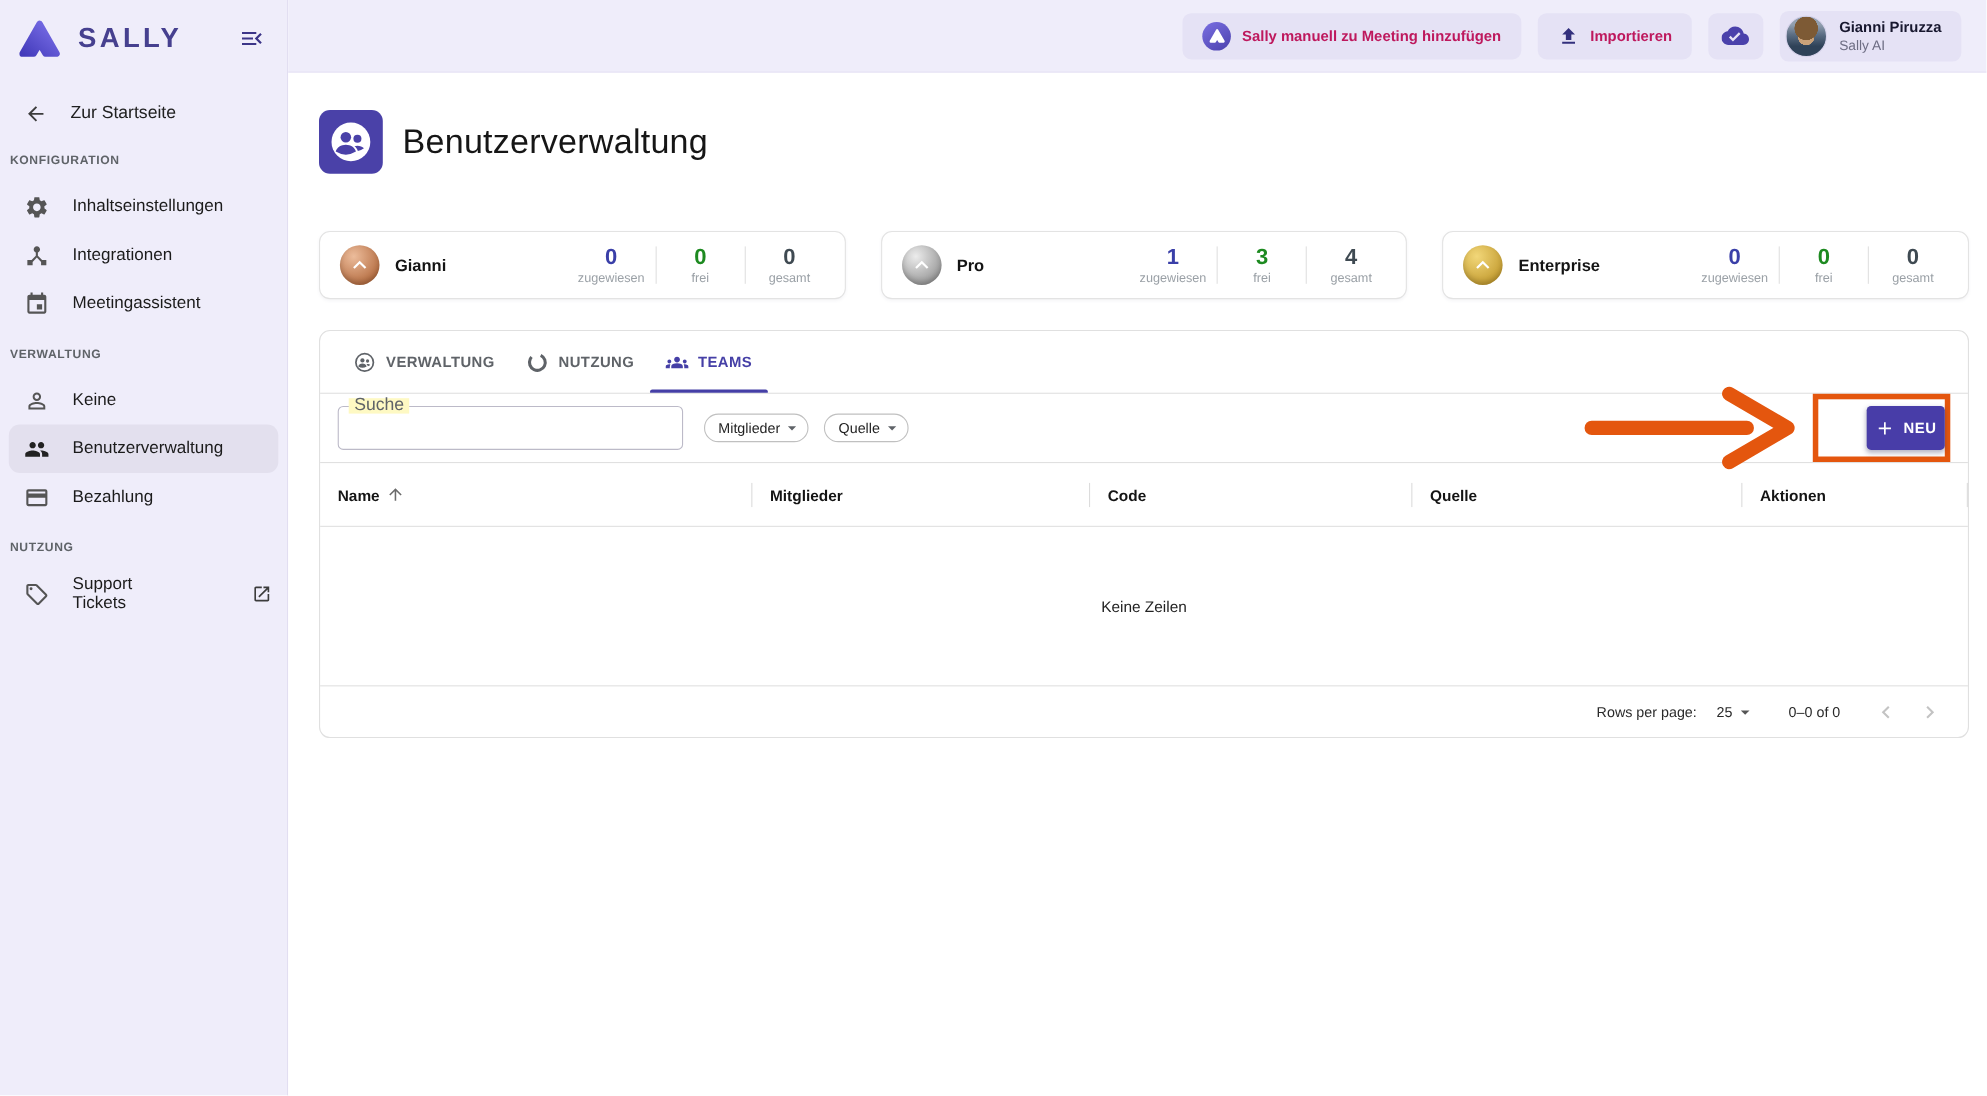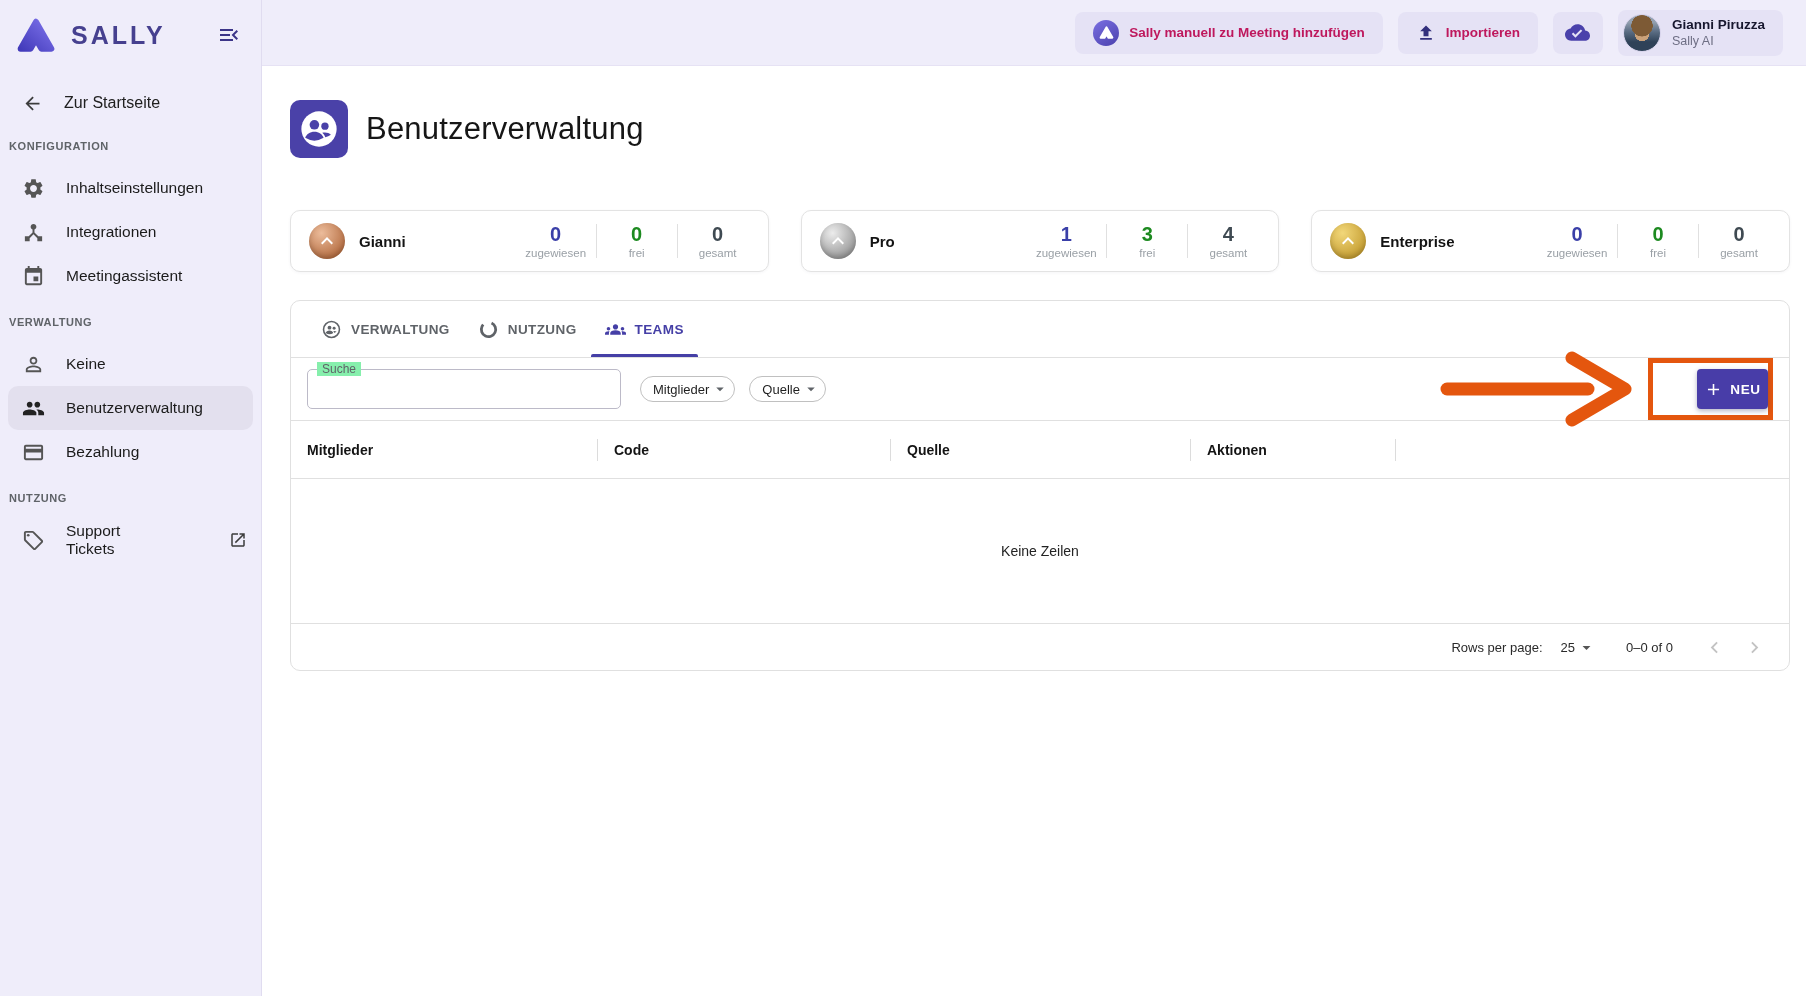--- a/index.html
+++ b/index.html
@@ -69,21 +69,21 @@
 .panel{margin-top:28px;border:1px solid #e0e0e0;border-radius:10px;background:#fff;}
 .tabs{height:57px;display:flex;align-items:stretch;padding-left:16px;border-bottom:1px solid #e0e0e0;}
 .tab{display:flex;align-items:center;gap:9px;padding:0 14px;font-size:13.5px;font-weight:700;letter-spacing:.4px;color:#5f6368;position:relative;cursor:pointer;background:none;border:none;font-family:inherit;}
 .tab svg{width:21px;height:21px;flex:none;}
 .tab.active{color:#453fa6;}
 .tab.active::after{content:"";position:absolute;left:0;right:0;bottom:0;height:3px;background:#453fa6;border-radius:2px 2px 0 0;}
 
 .filters{height:63px;display:flex;align-items:center;padding:0 16px;gap:14px;border-bottom:1px solid #e0e0e0;position:relative;}
 .search{position:relative;width:314px;height:40px;margin-right:5px;flex:none;}
 .search input{width:100%;height:100%;border:1px solid #bcbac8;border-radius:5px;outline:none;font-size:14px;padding:0 12px;background:#fff;font-family:inherit;color:#1f1f1f;}
-.search .flabel{position:absolute;top:-7px;left:10px;background:#86efac;padding:0 5px;font-size:12px;color:#5f6368;line-height:14px;}
+.search .flabel{position:absolute;top:-7px;left:10px;background:#fef9c3;padding:0 5px;font-size:16px;color:#5f6368;line-height:14px;}
 .chip{height:26px;border:1px solid #c0c0c0;border-radius:14px;background:#fff;display:flex;align-items:center;gap:2px;padding:0 5px 0 12px;font-size:13px;color:#1f1f1f;cursor:pointer;font-family:inherit;}
 .chip svg{width:18px;height:18px;color:#5f6368;}
 .annot-box{margin-left:auto;width:125px;height:62px;border:5px solid #e4560e;display:flex;align-items:center;justify-content:center;flex:none;padding-left:44px;}
 .neu-btn{width:95px;height:40px;background:#483da8;border:none;border-radius:4px;color:#fff;display:flex;align-items:center;justify-content:center;gap:7px;font-size:13.5px;font-weight:700;letter-spacing:.6px;box-shadow:0 2px 5px rgba(40,40,90,.35);cursor:pointer;font-family:inherit;}
 .neu-btn svg{width:19px;height:19px;flex:none;}
 .arrow-annot{position:absolute;right:153px;top:50%;transform:translateY(-50%);width:196px;height:76px;pointer-events:none;}
 
 .thead{height:58px;display:flex;align-items:center;border-bottom:1px solid #e0e0e0;}
 .th{display:flex;align-items:center;gap:6px;padding-left:16px;font-size:14px;font-weight:700;color:#141414;position:relative;height:100%;}
 .th::after{content:"";position:absolute;right:0;top:50%;transform:translateY(-50%);width:1px;height:22px;background:#dcdcdc;}
@@ -391,20 +391,26 @@
             <button class="neu-btn">
               <svg viewBox="0 0 24 24" fill="currentColor">
                   <path d="M19 13h-6v6h-2v-6H5v-2h6V5h2v6h6v2z"></path>
                 </svg>
               <span>NEU</span>
             </button>
           </div>
         </div>
 
         <div class="thead">
+          <div class="th w1">
+            <span>Name</span>
+            <svg viewBox="0 0 24 24" fill="currentColor">
+                <path d="M4 12l1.41 1.41L11 7.83V20h2V7.83l5.58 5.58L20 12l-8-8-8 8z"></path>
+              </svg>
+          </div>
           <div class="th w2">
               <span>Mitglieder</span>
             </div>
           <div class="th w3">
               <span>Code</span>
             </div>
           <div class="th w4">
               <span>Quelle</span>
             </div>
           <div class="th w5">

